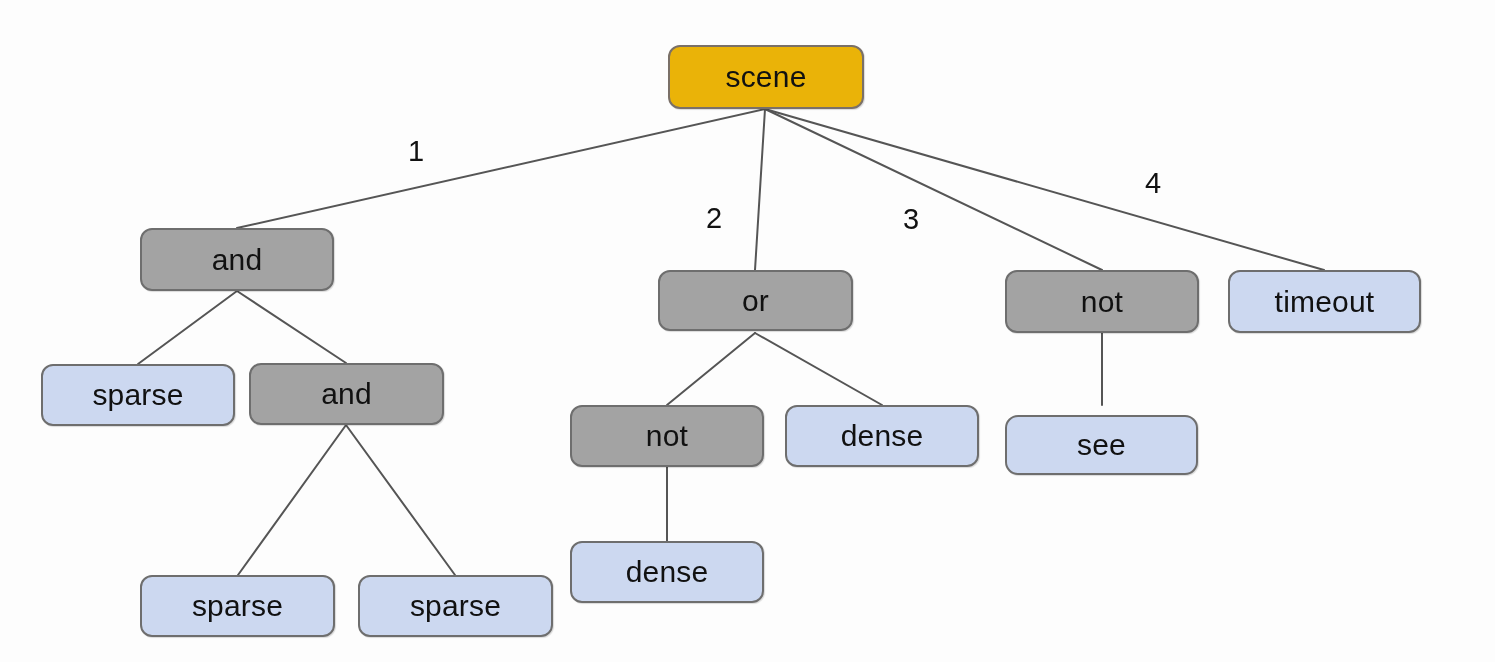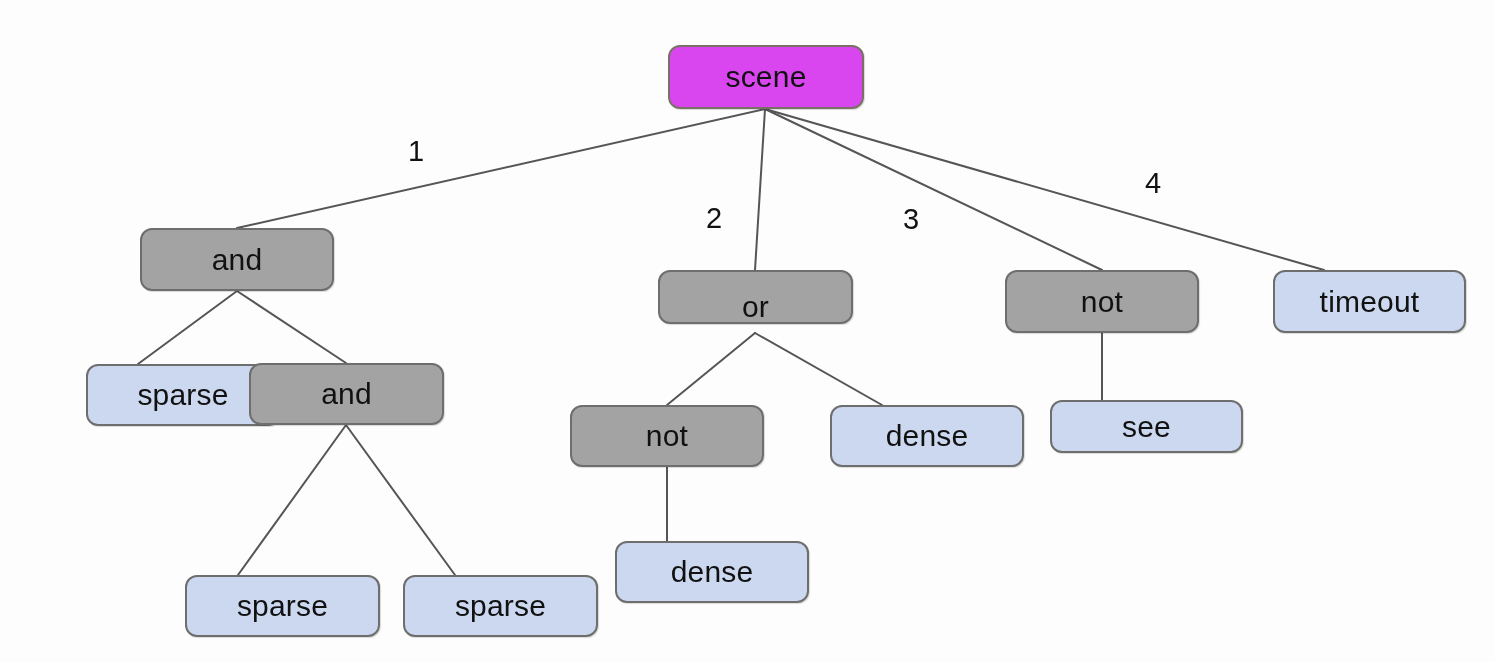--- a/index.html
+++ b/index.html
@@ -33,31 +33,30 @@
     border-radius: 12px;
     border: 2px solid #6e6e6e;
     color: #111111;
     font-size: 30px;
     line-height: 1;
     letter-spacing: 0.2px;
     white-space: nowrap;
     box-shadow: 1px 1px 1px rgba(0,0,0,0.14);
   }
   .node.root {
-    background: #d946ef;
+    background: #eab308;
     border-color: #7a7068;
   }
   .node.op {
     background: #a3a3a3;
     border-color: #6e6e6e;
   }
   .node.leaf {
     background: #ccd8f0;
     border-color: #6e6e6e;
-    margin-left: 45px;
   }
   .edge-label {
     position: absolute;
     color: #111111;
     font-size: 29px;
     line-height: 1;
     white-space: nowrap;
     transform: translate(-50%, -50%);
   }
 </style>
@@ -79,42 +78,42 @@
       <line x1="667" y1="467" x2="667" y2="541" stroke="#555555" stroke-width="2" stroke-linecap="round"></line>
       <line x1="1102" y1="333" x2="1102" y2="405" stroke="#555555" stroke-width="2" stroke-linecap="round"></line>
     </svg>
   <div id="node-layer">
       <div class="node root" style="left: 668px; top: 45px; width: 196px; height: 64px;">
         <span>scene</span>
       </div>
       <div class="node op" style="left: 140px; top: 228px; width: 194px; height: 63px;">
         <span>and</span>
       </div>
-      <div class="node op" style="left: 658px; top: 270px; width: 195px; height: 54px; align-items: flex-end;">
+      <div class="node op" style="left: 658px; top: 270px; width: 195px; height: 61px;">
         <span>or</span>
       </div>
       <div class="node op" style="left: 1005px; top: 270px; width: 194px; height: 63px;">
         <span>not</span>
       </div>
       <div class="node leaf" style="left: 1228px; top: 270px; width: 193px; height: 63px;">
         <span>timeout</span>
       </div>
       <div class="node leaf" style="left: 41px; top: 364px; width: 194px; height: 62px;">
         <span>sparse</span>
       </div>
       <div class="node op" style="left: 249px; top: 363px; width: 195px; height: 62px;">
         <span>and</span>
       </div>
       <div class="node op" style="left: 570px; top: 405px; width: 194px; height: 62px;">
         <span>not</span>
       </div>
       <div class="node leaf" style="left: 785px; top: 405px; width: 194px; height: 62px;">
         <span>dense</span>
       </div>
-      <div class="node leaf" style="left: 1005px; top: 400px; width: 193px; height: 53px;">
+      <div class="node leaf" style="left: 1005px; top: 415px; width: 193px; height: 60px; border-radius: 13px;">
         <span>see</span>
       </div>
       <div class="node leaf" style="left: 570px; top: 541px; width: 194px; height: 62px;">
         <span>dense</span>
       </div>
       <div class="node leaf" style="left: 140px; top: 575px; width: 195px; height: 62px;">
         <span>sparse</span>
       </div>
       <div class="node leaf" style="left: 358px; top: 575px; width: 195px; height: 62px;">
         <span>sparse</span>

